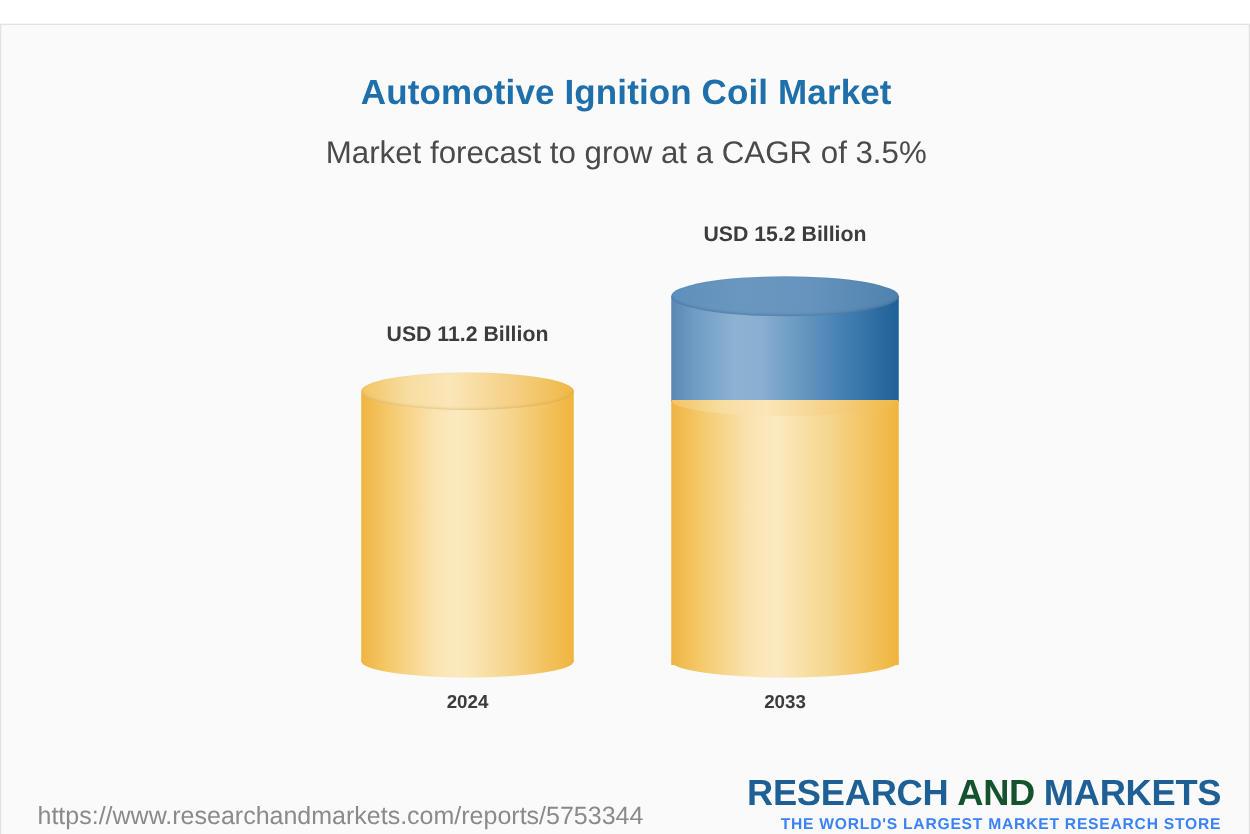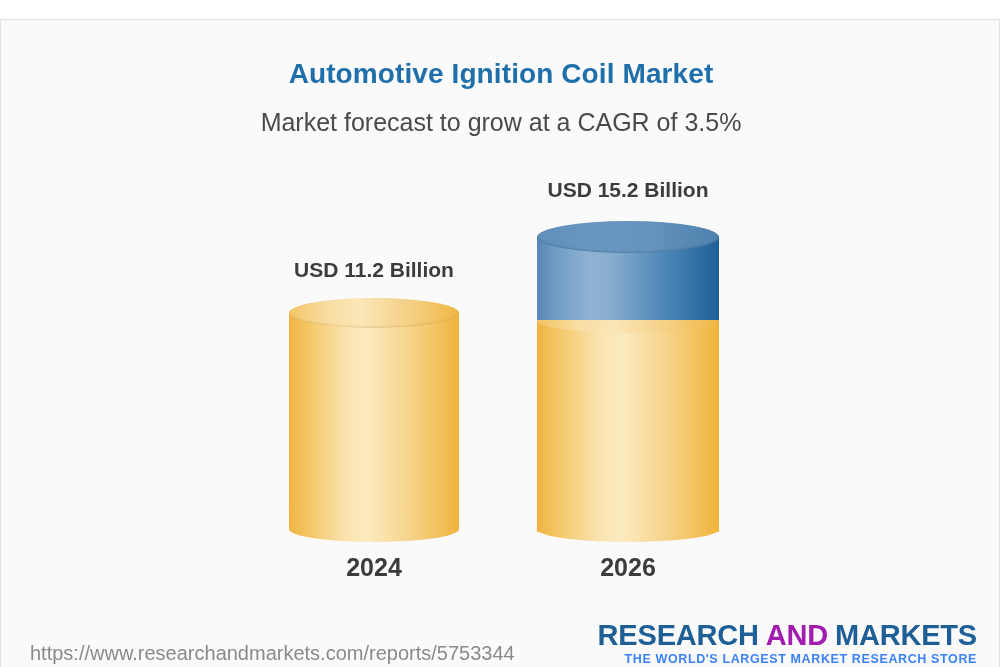--- a/index.html
+++ b/index.html
@@ -32,28 +32,28 @@
     font-size:25px;font-weight:normal;
     color:#4a4a4a;
   }
 
   
   #plot{position:absolute;left:0;top:0;width:1000px;height:667px;}
 
   .value-label{
     position:absolute;
     text-align:center;
-    font-size:21px;font-weight:bold;
+    font-size:17px;font-weight:bold;
     color:#3c3c3c;
     white-space:nowrap;
   }
   .year-label{
     position:absolute;
     text-align:center;
-    font-size:25px;font-weight:bold;
+    font-size:15px;font-weight:bold;
     color:#3c3c3c;
     white-space:nowrap;
   }
 
   
   .cyl{position:absolute;}
   .cyl .seg{position:absolute;left:0;width:100%;}
   .cyl .body{position:absolute;left:0;width:100%;}
   .cyl .cap{
     position:absolute;left:0;width:100%;
@@ -120,21 +120,21 @@
   }
   #logo{
     position:absolute;right:22px;top:600px;
     text-align:right;
   }
   #logo-main{
     font-size:29px;font-weight:bold;
     color:#1e5f96;letter-spacing:-.2px;
     white-space:nowrap;line-height:1.05;
   }
-  #logo-main .and{color:#a21caf;}
+  #logo-main .and{color:#14532d;}
   #logo-tag{
     font-size:12.5px;font-weight:bold;
     color:#3b82f6;letter-spacing:.62px;
     white-space:nowrap;margin-top:2px;
   }
 </style>
 </head>
 <body>
 
 <div id="canvas">
@@ -173,21 +173,21 @@
 
       <div class="base grad-yellow-cap" style="top:86px;height:26px;
                   background:linear-gradient(to right,#f3c464 0%,#f8dda0 22%,#fae6b8 42%,#f5cf83 72%,#efb844 100%);
                   clip-path:inset(50% 0 0 0);"></div>
 
       <div class="cap grad-blue-cap" style="top:0px;height:32px;box-shadow:inset 0 -1px 2px rgba(40,80,120,.35);"></div>
     </div>
 
     <div class="year-label" style="left:283px;top:533px;width:180px;">2024</div>
 
-    <div class="year-label" style="left:537px;top:533px;width:180px;">2026</div>
+    <div class="year-label" style="left:537px;top:533px;width:180px;">2033</div>
   </div>
 
   <div id="footer-url">https://www.researchandmarkets.com/reports/5753344</div>
 
   <div id="logo">
     <div id="logo-main"><span>RESEARCH</span><span class="and" style="margin:0 7px;">AND</span><span>MARKETS</span></div>
     <div id="logo-tag">THE WORLD'S LARGEST MARKET RESEARCH STORE</div>
   </div>
 
 </div>

